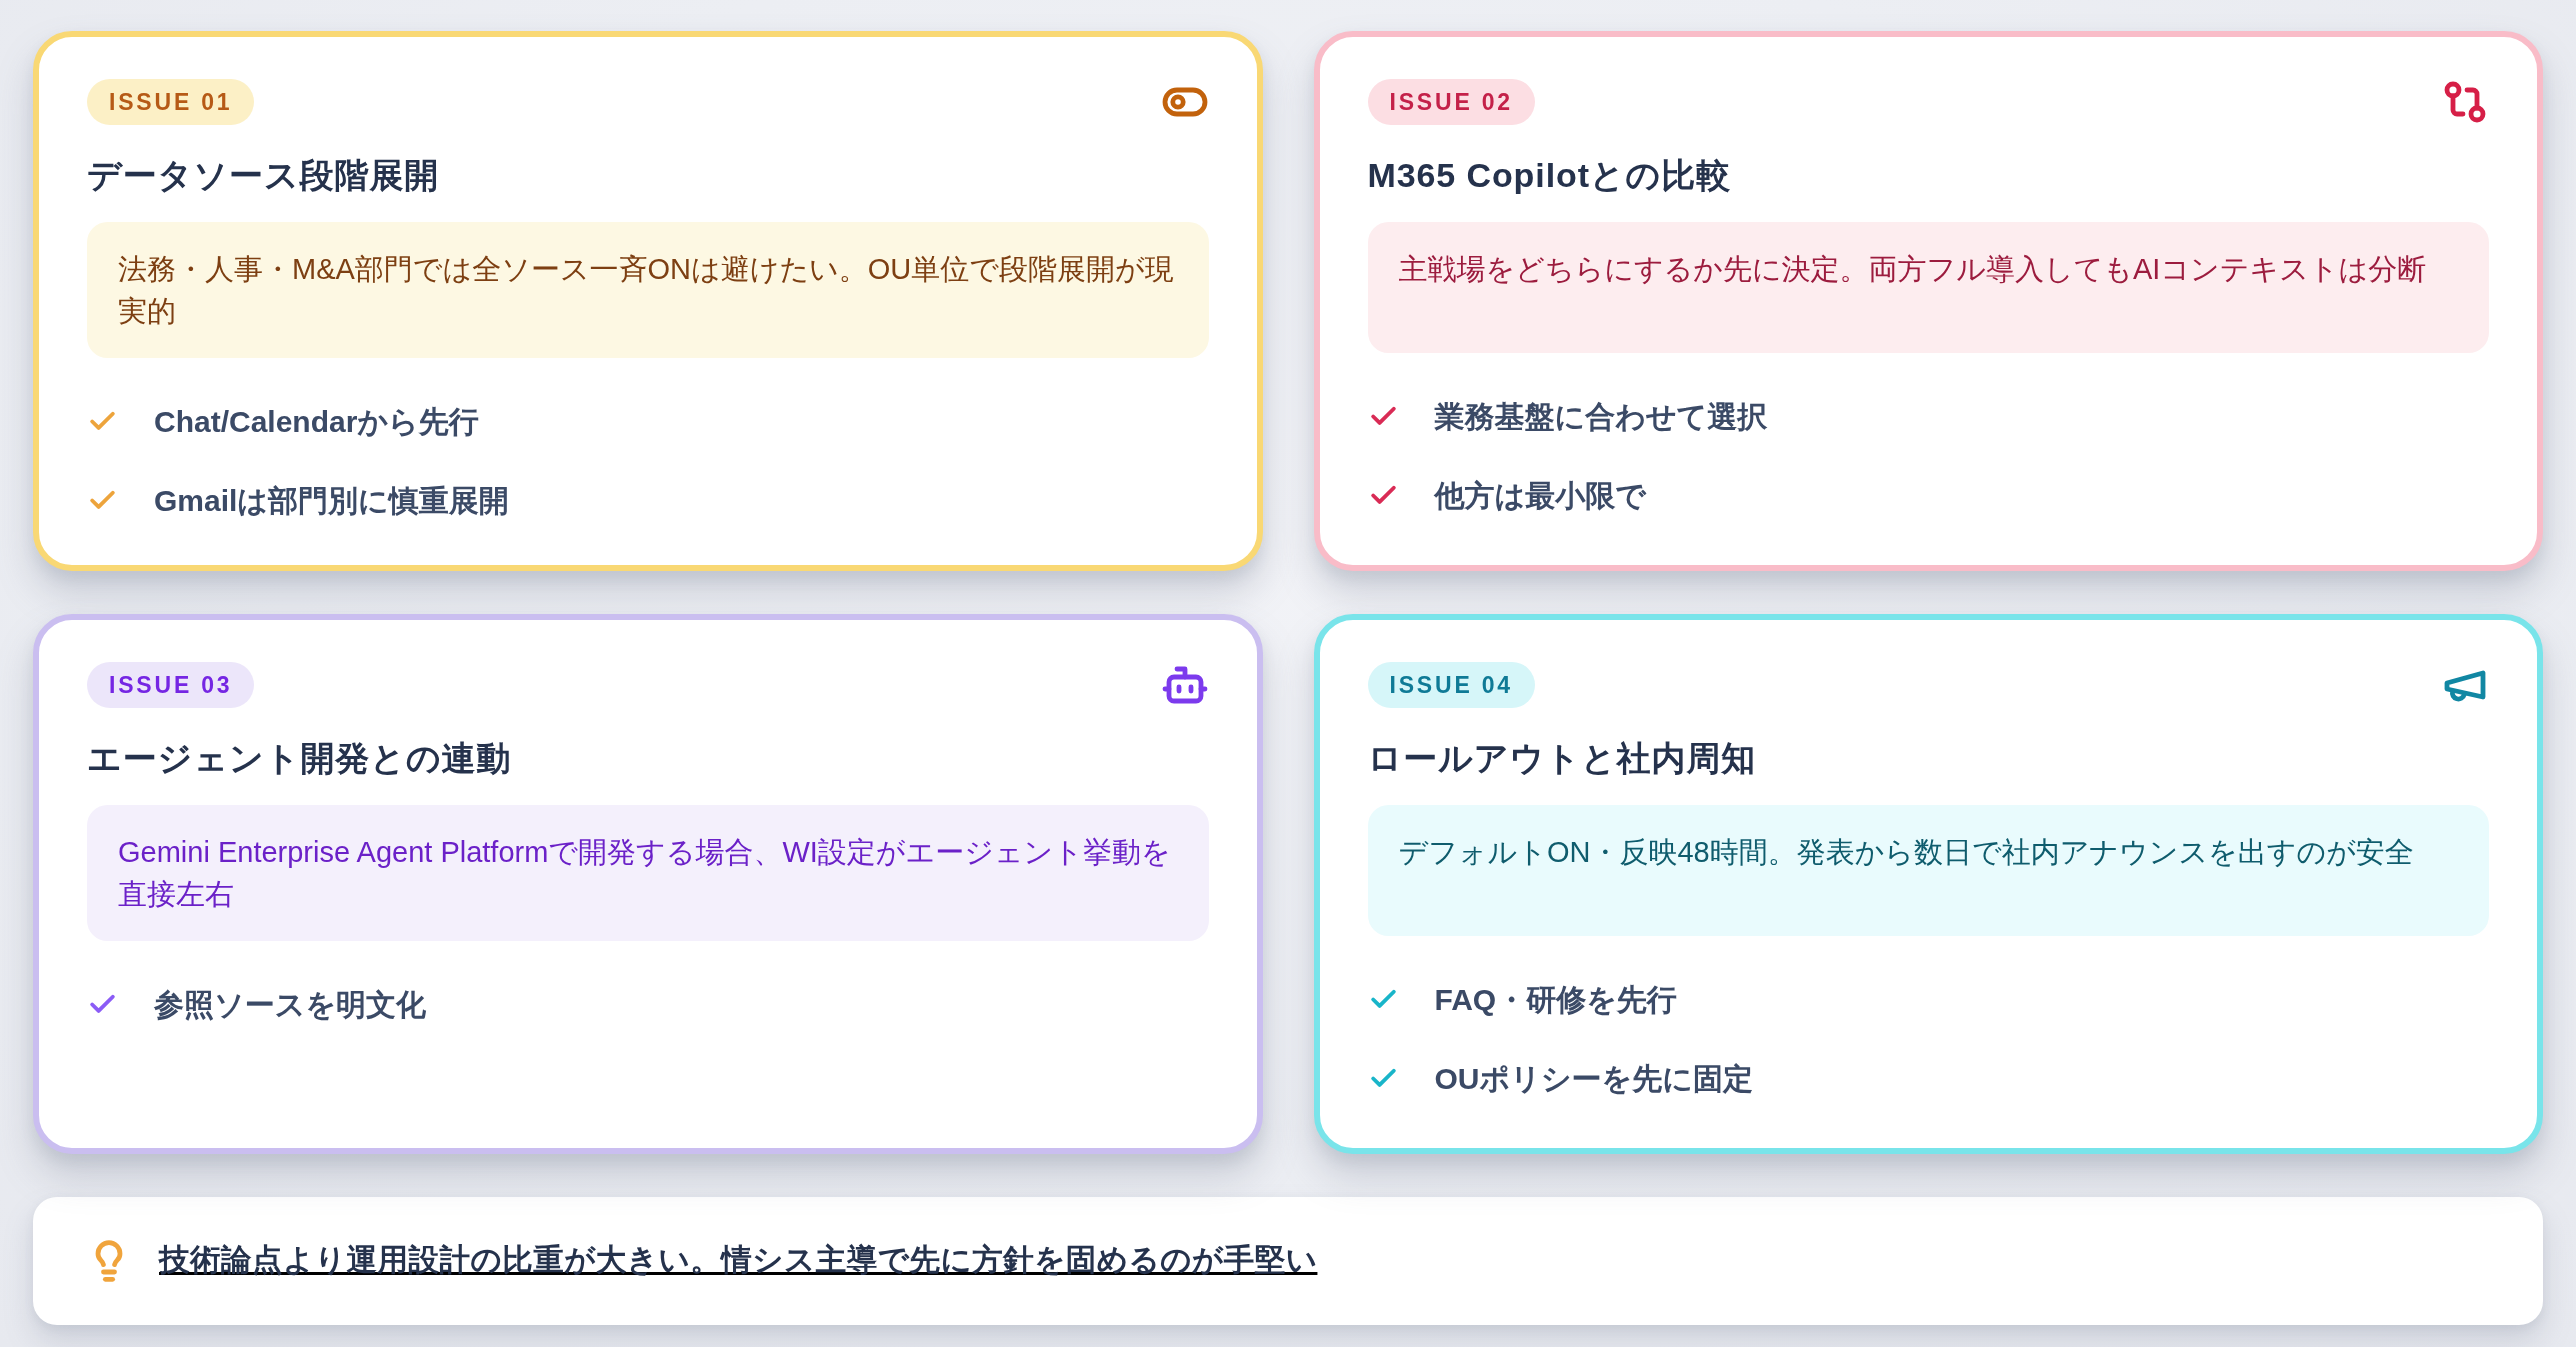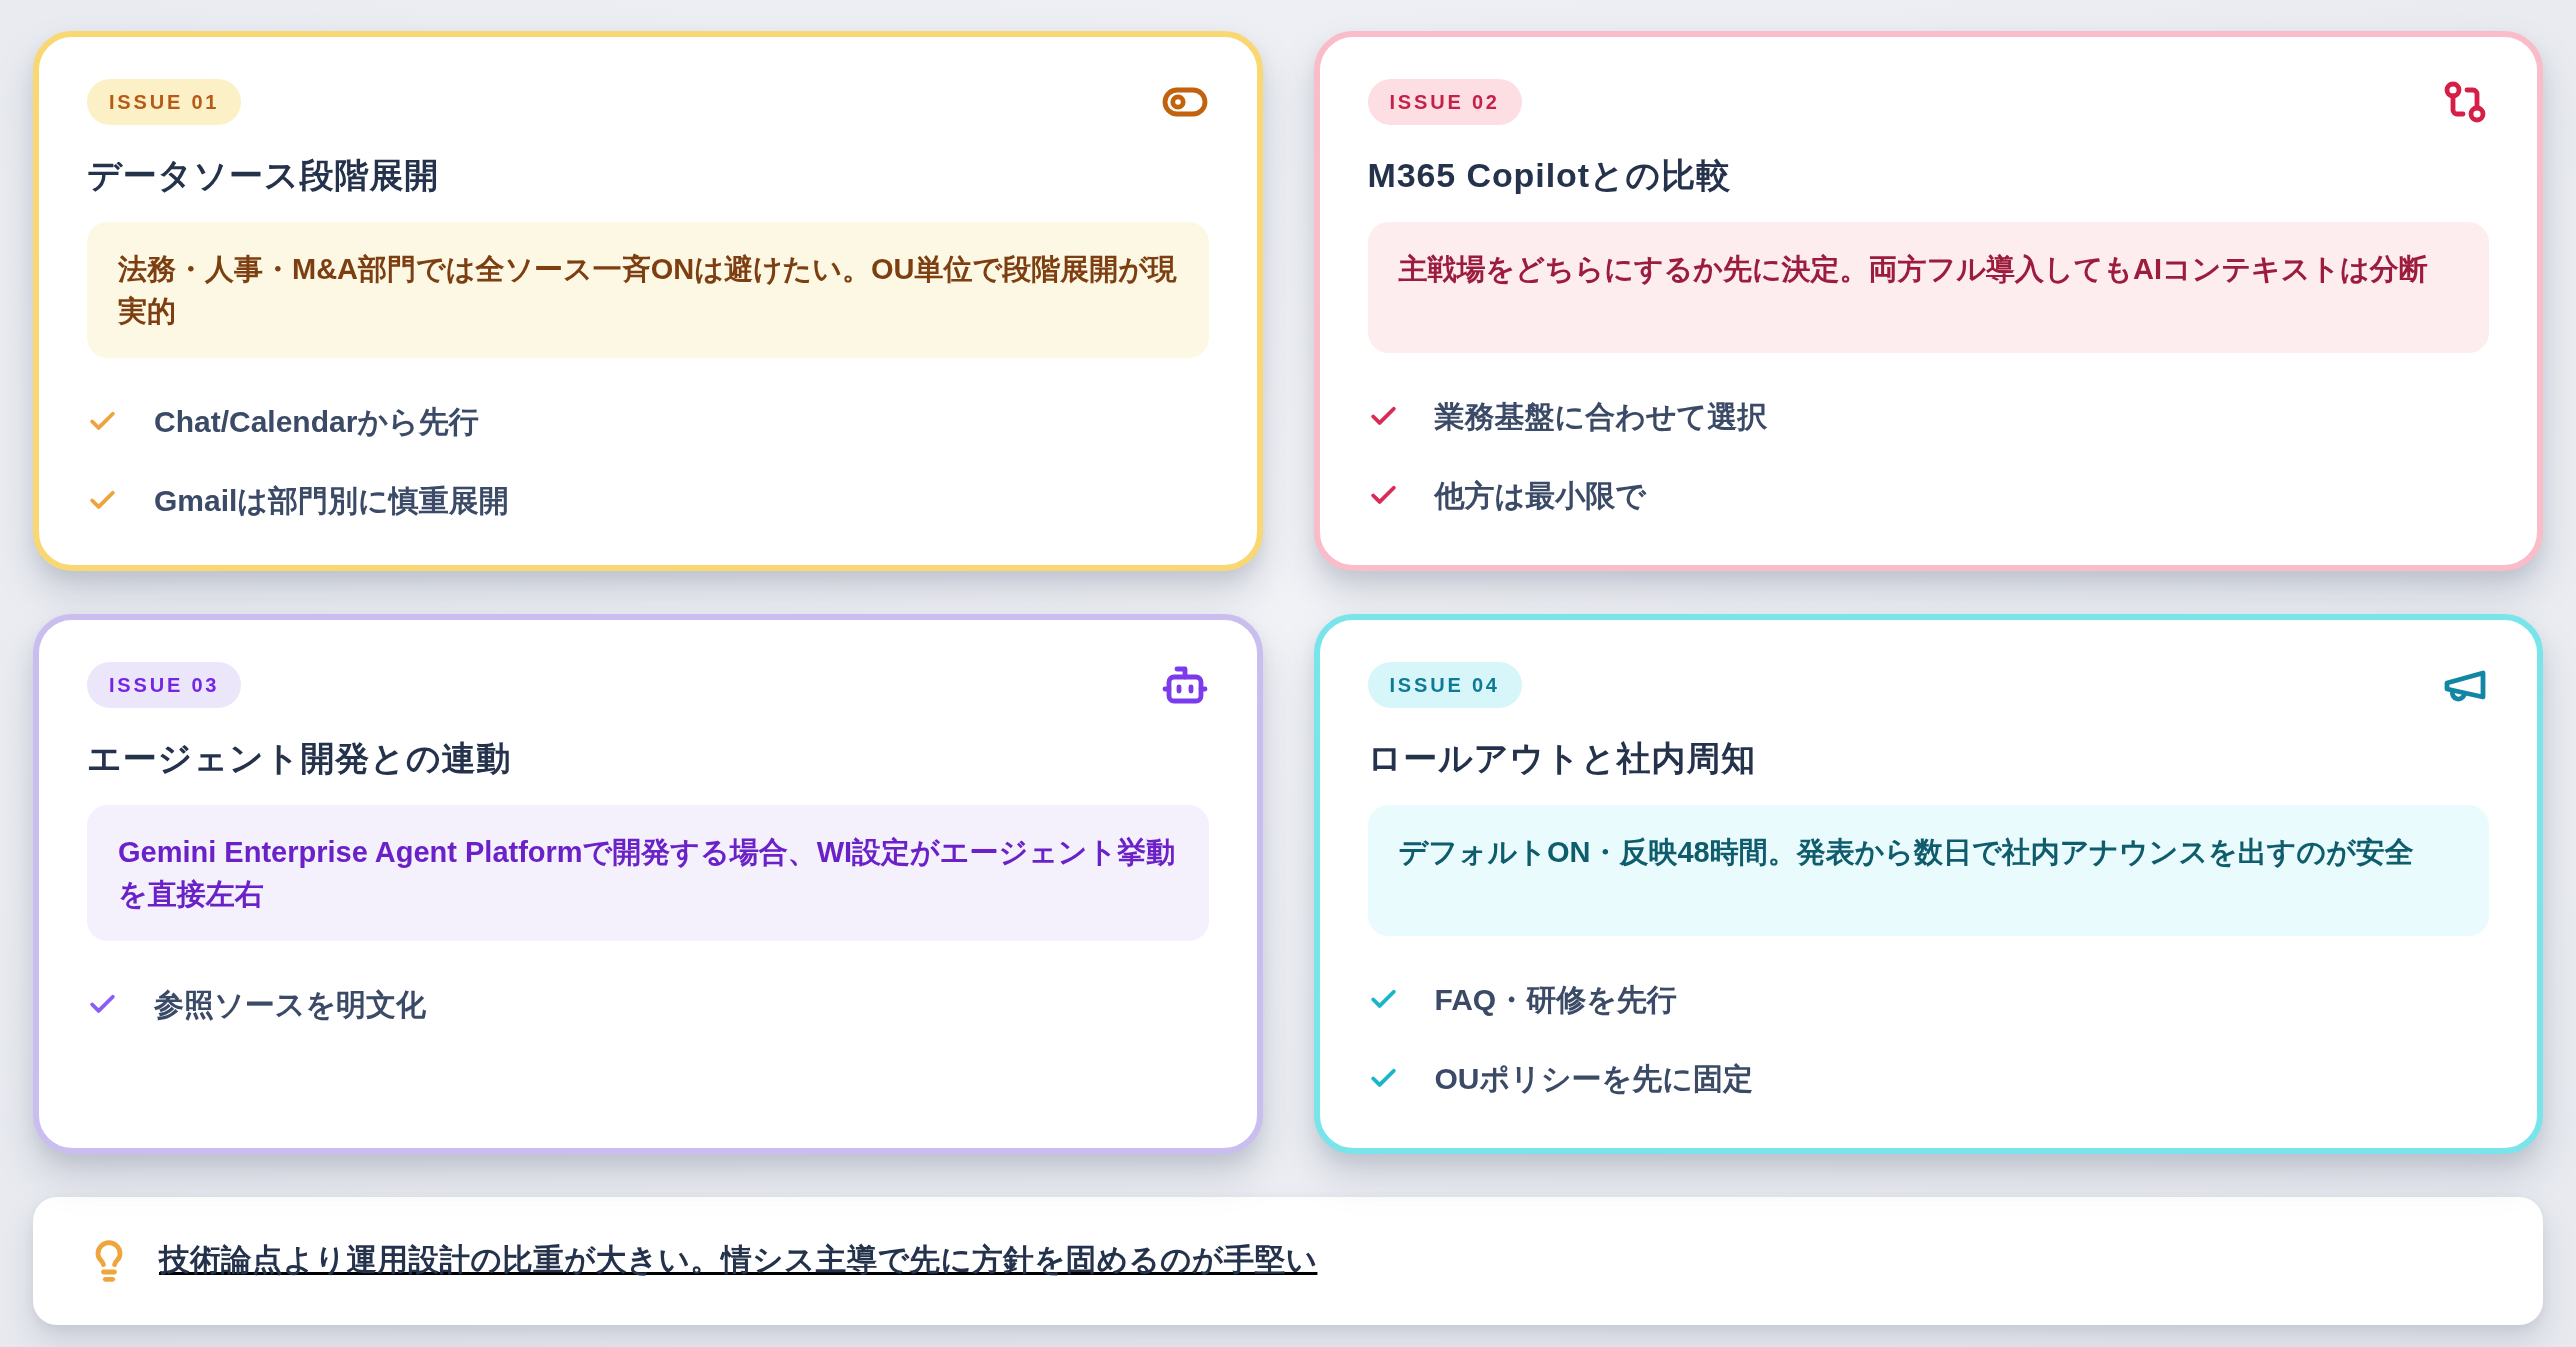--- a/index.html
+++ b/index.html
@@ -38,21 +38,21 @@
   }
   .card-head {
     display: flex;
     align-items: center;
     justify-content: space-between;
   }
   .badge {
     display: inline-block;
     background: var(--badge-bg, #eee);
     color: var(--badge-text, #333);
-    font-size: 20px;
+    font-size: 23px;
     font-weight: 700;
     letter-spacing: 2.8px;
     line-height: 46px;
     height: 46px;
     padding: 0 22px;
     border-radius: 924px;
   }
   .card-icon {
     width: 48px;
     height: 48px;
@@ -76,21 +76,21 @@
     box-sizing: border-box;
     margin-top: 28px;
     background: var(--box-bg, #f6f6f6);
     border-radius: 20.4px;
     padding: 26px 31px;
     min-height: 131px;
   }
   .highlight p {
     margin: 0;
     font-size: 29px;
-    font-weight: 700;
+    font-weight: 400;
     line-height: 1.45;
     color: var(--box-text, #444);
   }
   .checks {
     list-style: none;
     margin: 46px 0 0 0;
     padding: 0;
     display: flex;
     flex-direction: column;
     gap: 43px;

